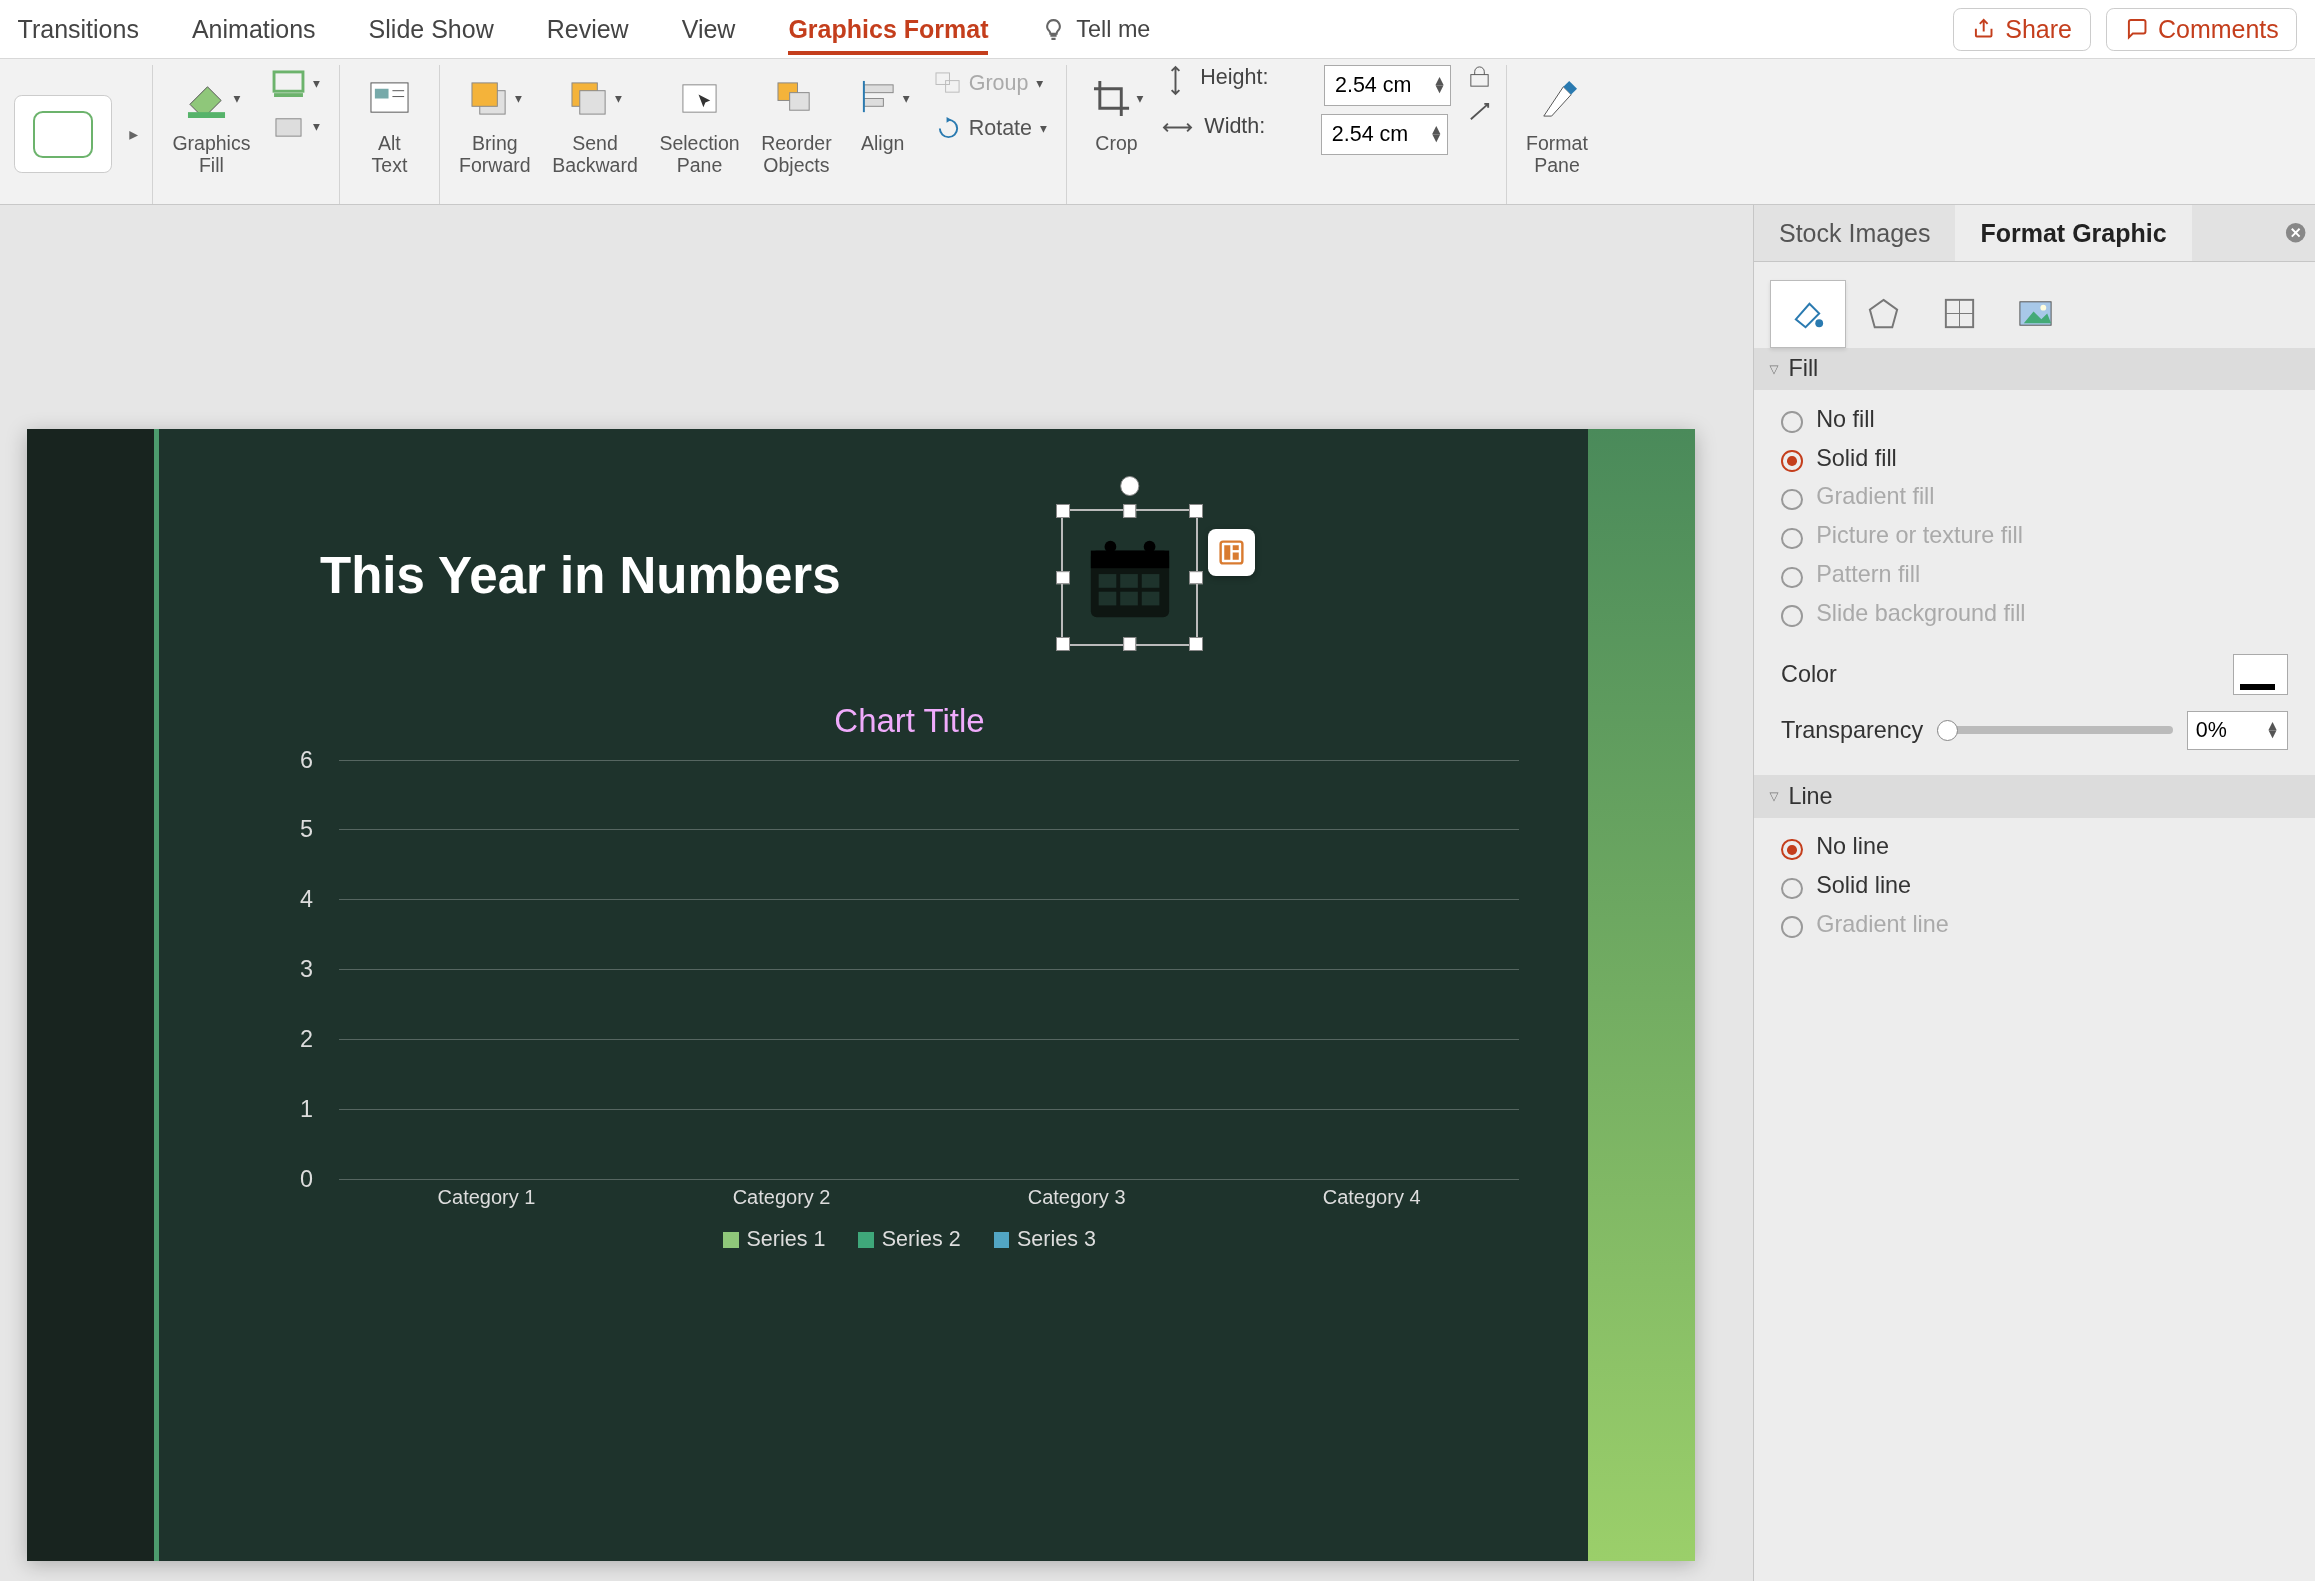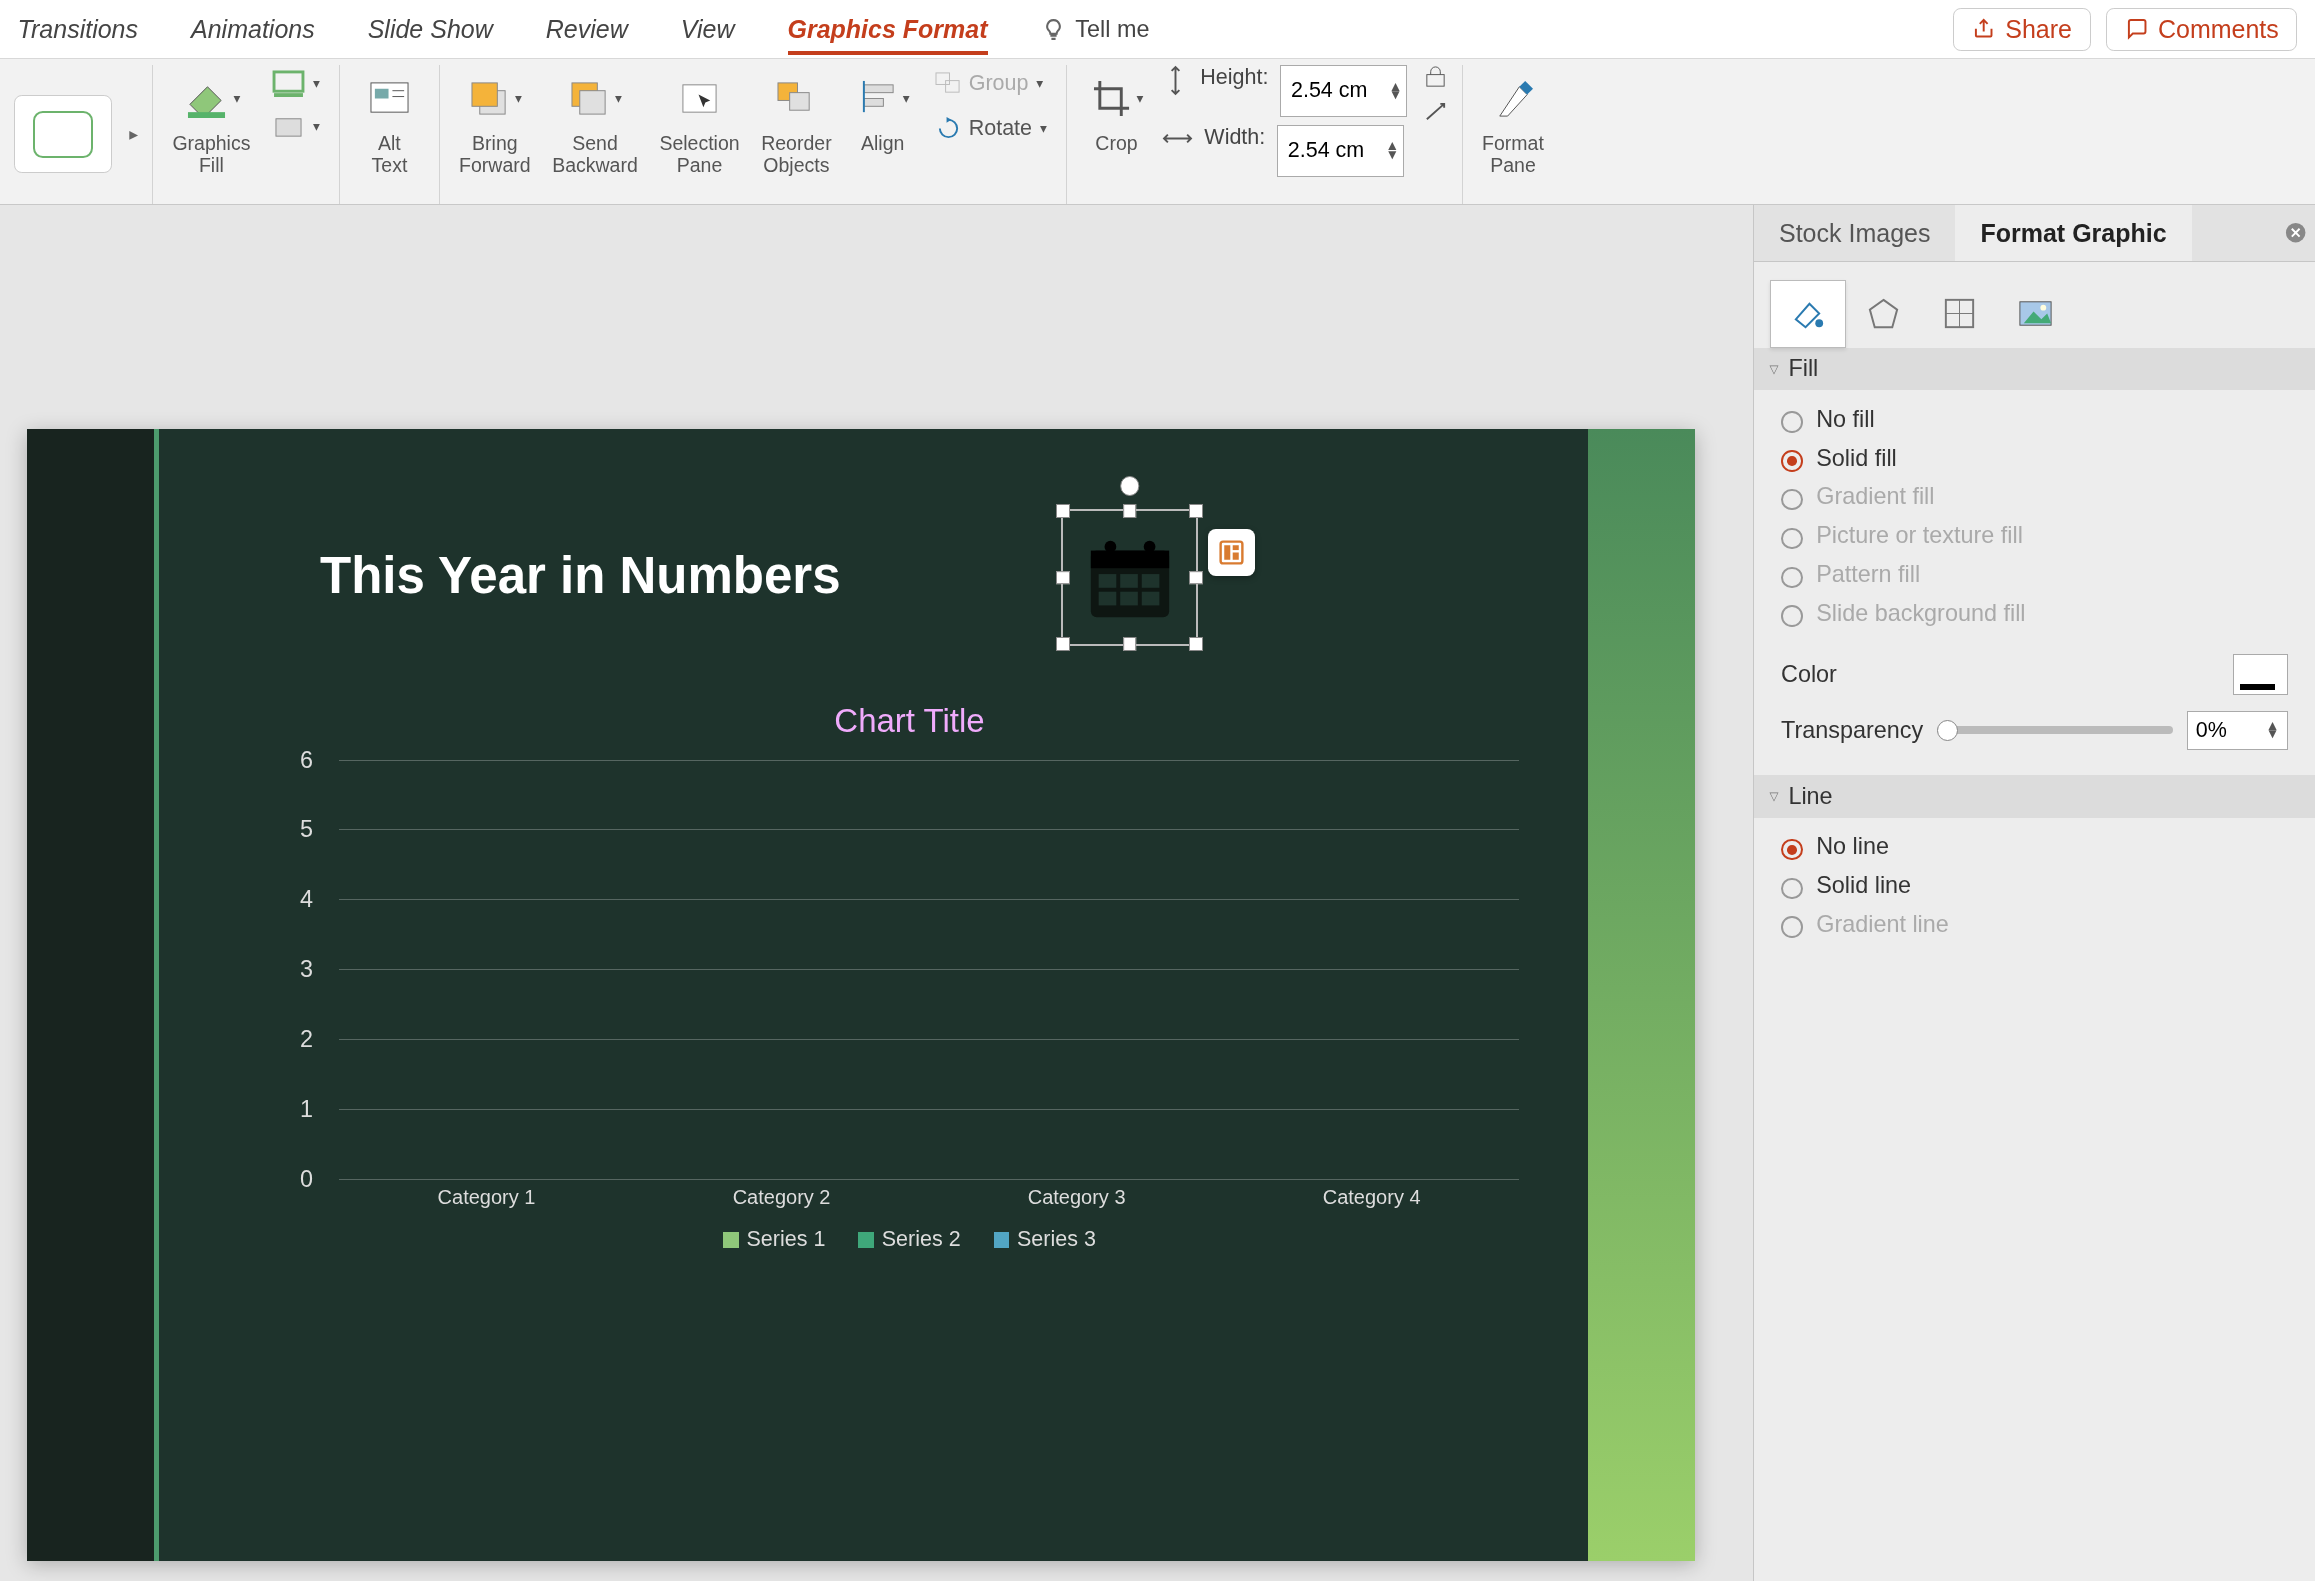--- a/index.html
+++ b/index.html
@@ -1,40 +1,40 @@
 <!DOCTYPE html>
 <html><head>
 <meta charset="utf-8">
 <style>
   * { box-sizing: border-box; margin: 0; padding: 0; font-family: -apple-system, "Segoe UI", Helvetica, Arial, sans-serif; }
   body { background: #e6e6e6; width: 2315px; height: 1582px; overflow: hidden; font-size: 23.4px; }
 
   
   .tabbar { background: #fff; display: flex; align-items: center; height: 59px; padding: 0 17.6px; gap: 53px; border-bottom: 1px solid #d8d8d8; position: relative;}
-  .tabbar .tab { font-size: 25px; color: #444; cursor: pointer; padding: 11.7px 0; font-style: italic; }
+  .tabbar .tab { font-size: 25px; color: #444; cursor: pointer; padding: 11.7px 0; }
   .tabbar .tab.active { color: #c43e1c; font-weight: 700; border-bottom: 4.9px solid #c43e1c; padding-bottom: 6.8px;}
   .tabbar .tellme { display:flex; align-items:center; gap:9.8px; color:#444;}
   .tabbar .right { position:absolute; right:17.6px; top:7.8px; display:flex; gap:15.6px;}
   .topbtn { border:1px solid #ccc; border-radius:7.8px; padding:5.9px 17.6px; font-size:25px; display:flex; align-items:center; gap:9.8px; background:#fff; cursor:pointer;}
   .topbtn.share { color:#c43e1c;}
   .topbtn.comments { color:#c43e1c;}
 
   
   .ribbon { background:#f2f2f2; height:146px; border-bottom:1px solid #c8c8c8; display:flex; align-items:stretch; padding:5.9px 0 0 0;}
   .group { display:flex; flex-direction:column; align-items:center; padding:0 13.7px; border-right:1px solid #d3d3d3; position:relative;}
   .group-row { display:flex; align-items:flex-start; gap:9.8px; flex:1;}
   .grouplabel { font-size:19.5px; color:#555; text-align:center; line-height:1.15; padding-bottom:3.9px;}
   .bigbtn { display:flex; flex-direction:column; align-items:center; gap:3.9px; padding:3.9px 5.9px; cursor:pointer;}
   .iconbox { width:59px; height:59px; display:flex; align-items:center; justify-content:center; }
   .dd { font-size:13.7px; color:#555; margin-left:2px;}
   .stackbtn { display:flex; align-items:center; height:37px; gap:5.9px; font-size:21.5px; color:#555; cursor:pointer; padding:0 5.9px;}
   .sizegrp { display:flex; flex-direction:column; gap:7.8px; justify-content:center;}
   .sizerow { display:flex; gap:11.7px;}
   .sizerow label{ font-size:21.5px; color:#444;}
-  .spin { width:127px; height:52px; border:1px solid #aaa; background:#fff; display:flex; align-items:center; justify-content:space-between; padding:0 3.9px 0 9.8px; font-size:21.5px;}
+  .spin { width:127px; height:41px; border:1px solid #aaa; background:#fff; display:flex; align-items:center; justify-content:space-between; padding:0 3.9px 0 9.8px; font-size:21.5px;margin-left:44px;}
   .spinbtns { display:flex; flex-direction:column; line-height:0.6; font-size:13.7px; color:#555;}
   .chev { font-size:11.7px; color:#777;}
 
   
   .main { position:absolute; top:205px; left:0; right:562px; bottom:0; background:#e6e6e6;}
   .slide { position:absolute; top:224px; left:27px; width:1668px; height:1132px; box-shadow:0 3.9px 19.5px rgba(0,0,0,0.25); background:#1e332c;}
   .slide-accent-left { position:absolute; left:0; top:0; width:127px; height:100%; background:#18241f;}
   .slide-accent-line { position:absolute; left:127px; top:0; width:4.9px; height:100%; background:#4d9c6e;}
   .slide-right { position:absolute; right:0; top:0; width:107px; height:100%; background:linear-gradient(180deg,#4a8a5a 0%, #9bcf6a 100%);}
   .slide-title { position:absolute; left:293px; top:117px; color:#fff; font-size:51px; font-weight:600;}

